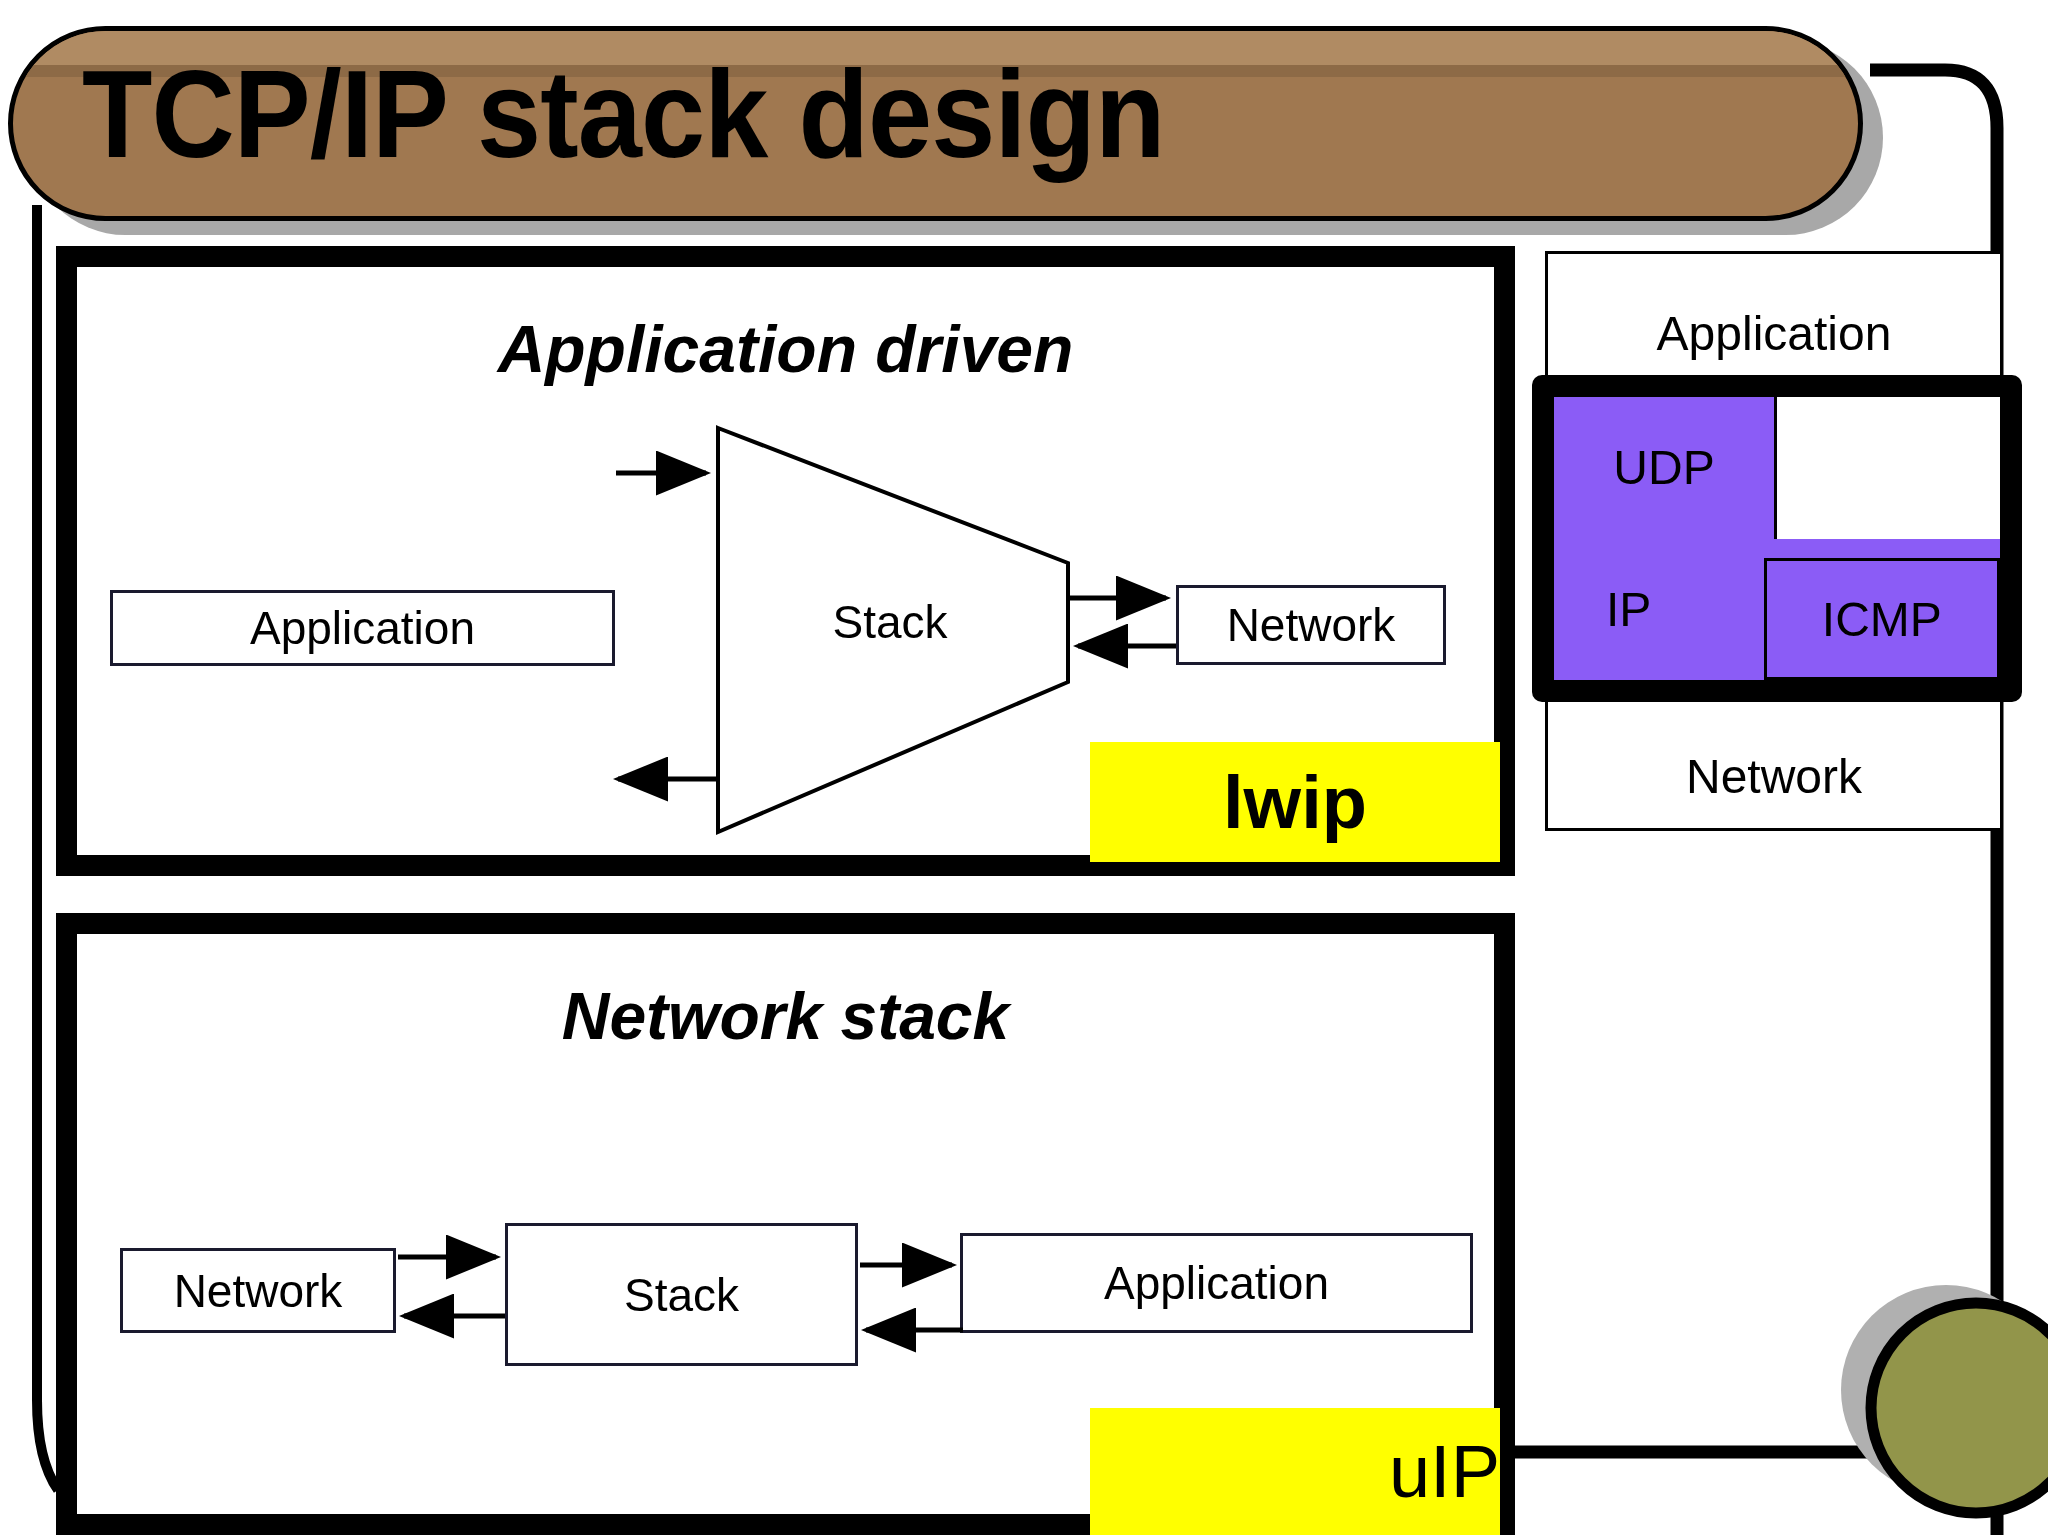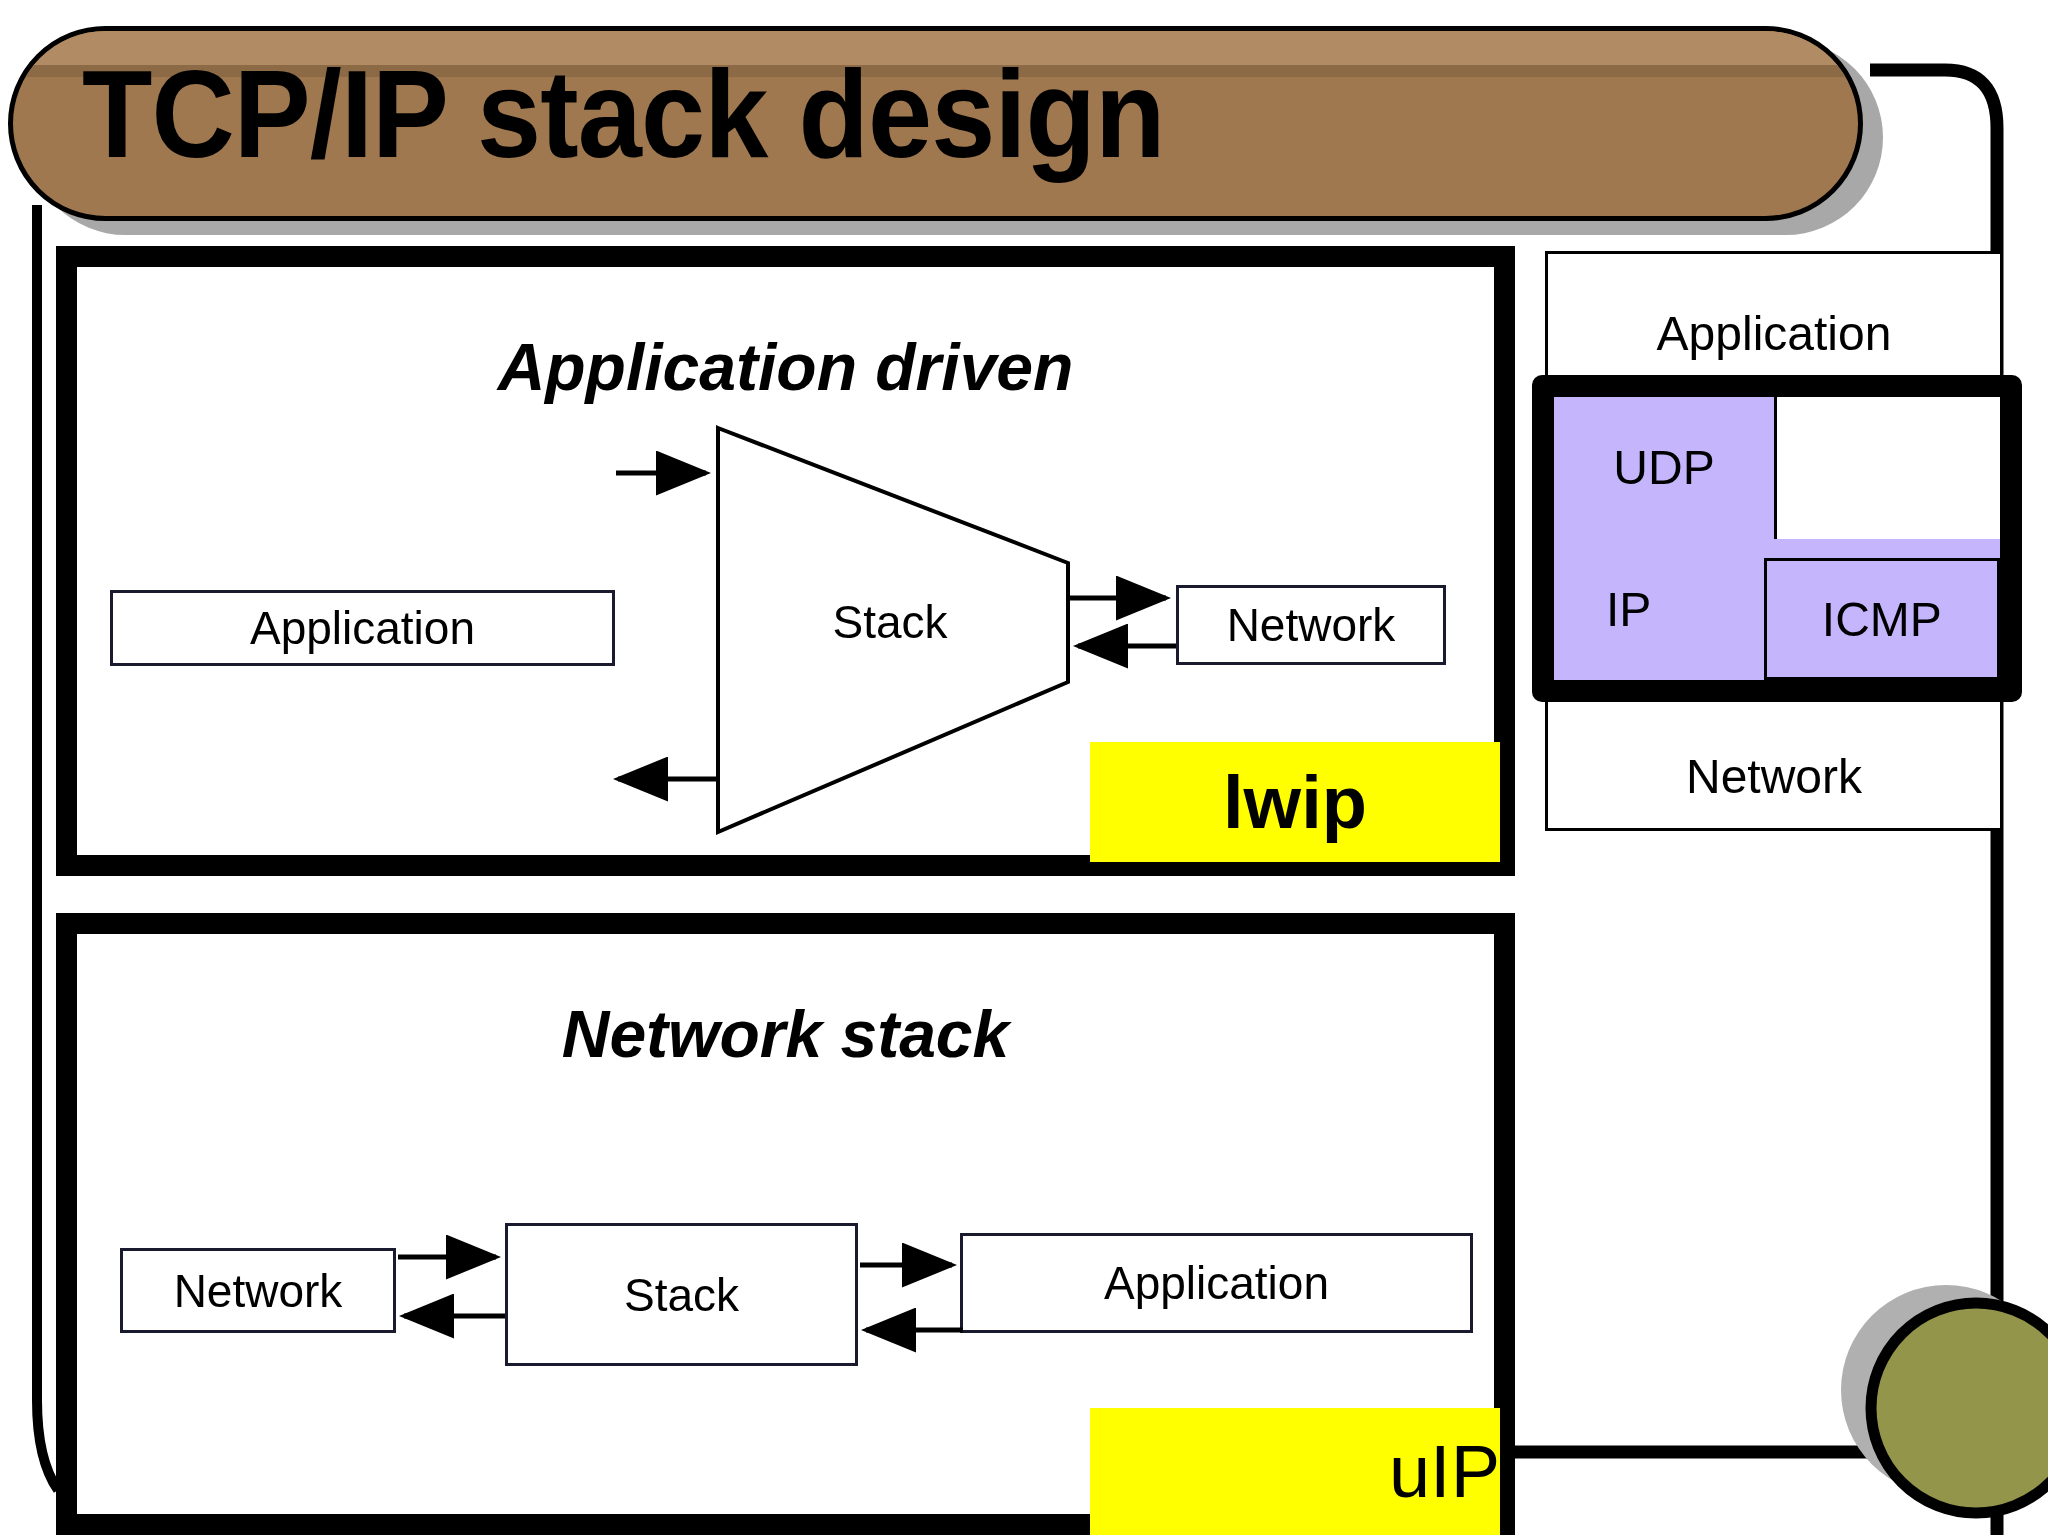--- a/index.html
+++ b/index.html
@@ -75,21 +75,21 @@
     position: absolute;
     background: #ffffff;
     border: 21px solid #000000;
     box-sizing: border-box;
   }
   #panel-app  { left: 56px;  top: 246px;  width: 1459px; height: 630px; }
   #panel-net  { left: 56px;  top: 913px;  width: 1459px; height: 622px; }
 
   .panel-heading {
     position: absolute;
-    top: 62px;
+    top: 44px;
     left: 0; right: 0;
     text-align: center;
     font-size: 66px;
     font-weight: bold;
     font-style: italic;
     color: #000000;
     font-family: "Liberation Sans", sans-serif;
     white-space: nowrap;
   }
 
@@ -161,21 +161,21 @@
     box-sizing: border-box;
   }
   .core-cell {
     position: absolute;
     box-sizing: border-box;
     display: flex;
     align-items: center;
     justify-content: center;
     font-size: 48px;
     color: #000000;
-    background: #c4b5fd;
+    background: #8b5cf6;
     white-space: nowrap;
   }
 
   
   svg.overlay { position: absolute; left: 0; top: 0; pointer-events: none; }
 </style>
 </head>
 <body>
 
 <div id="slide">

